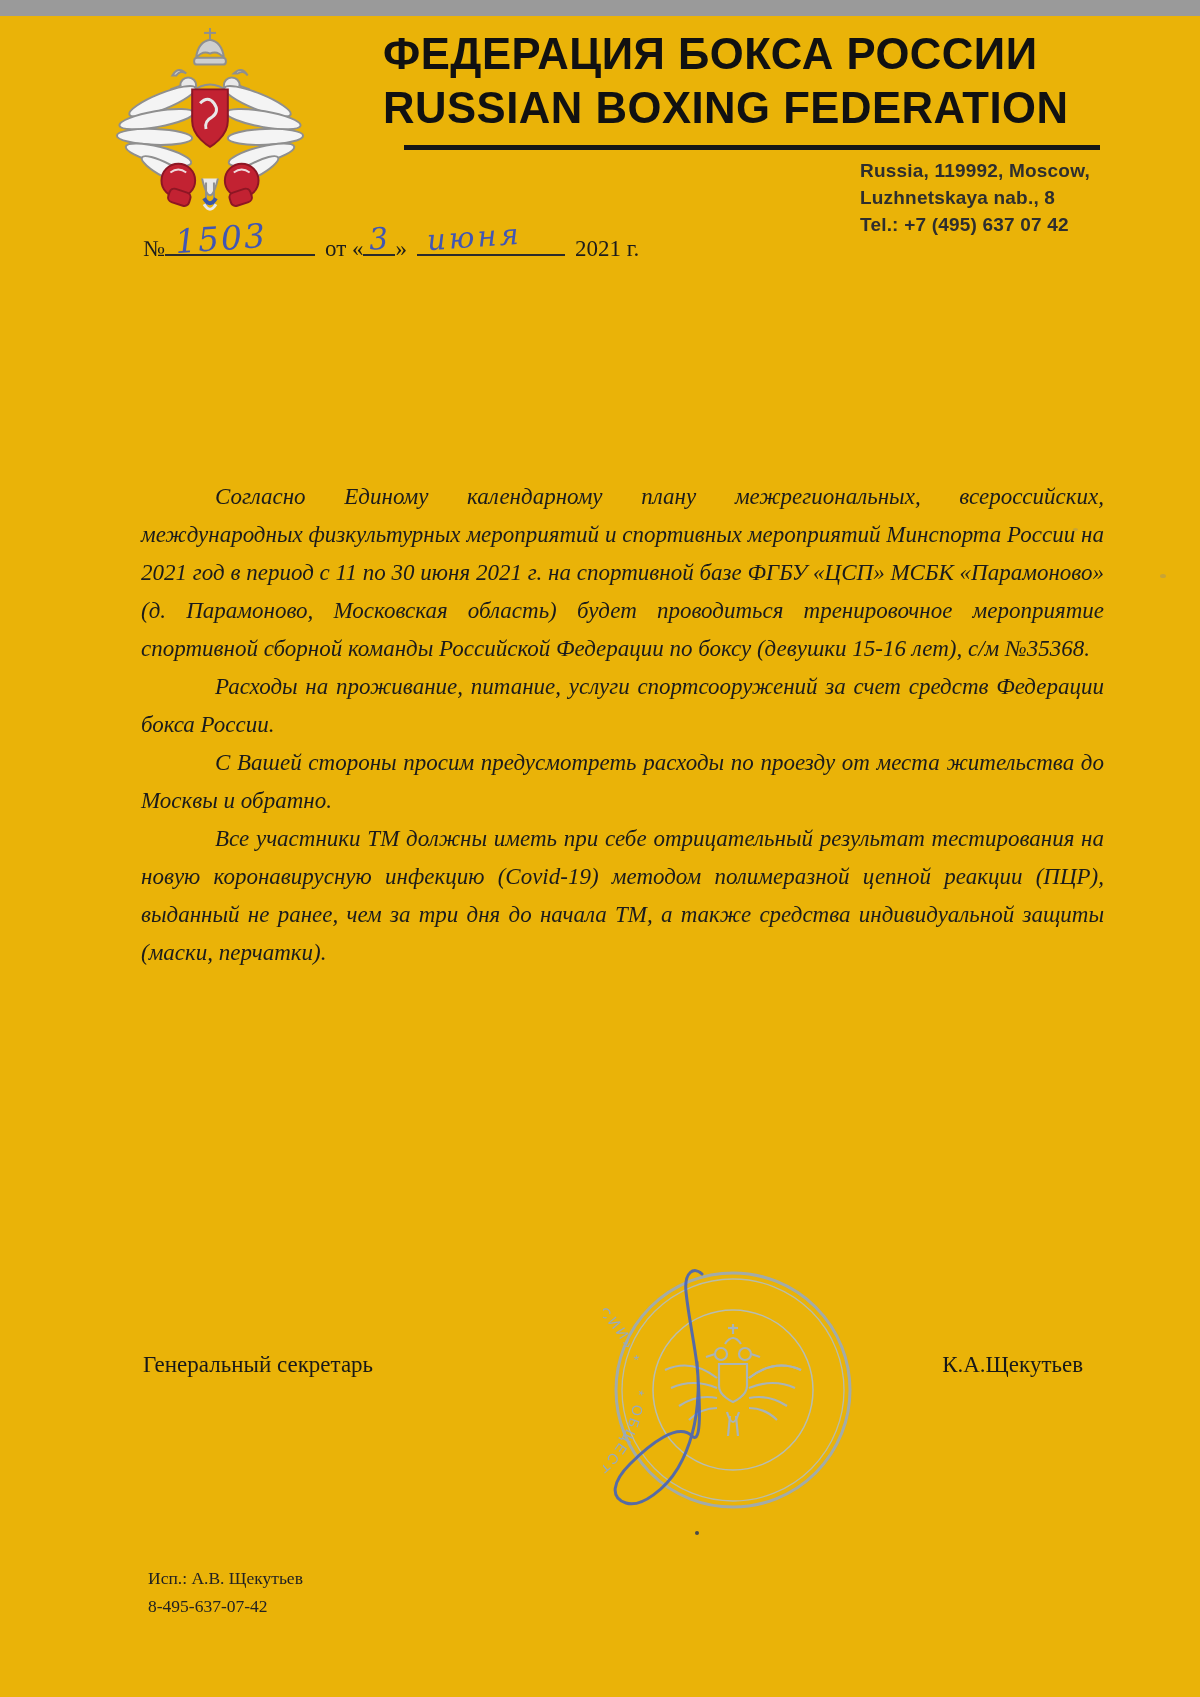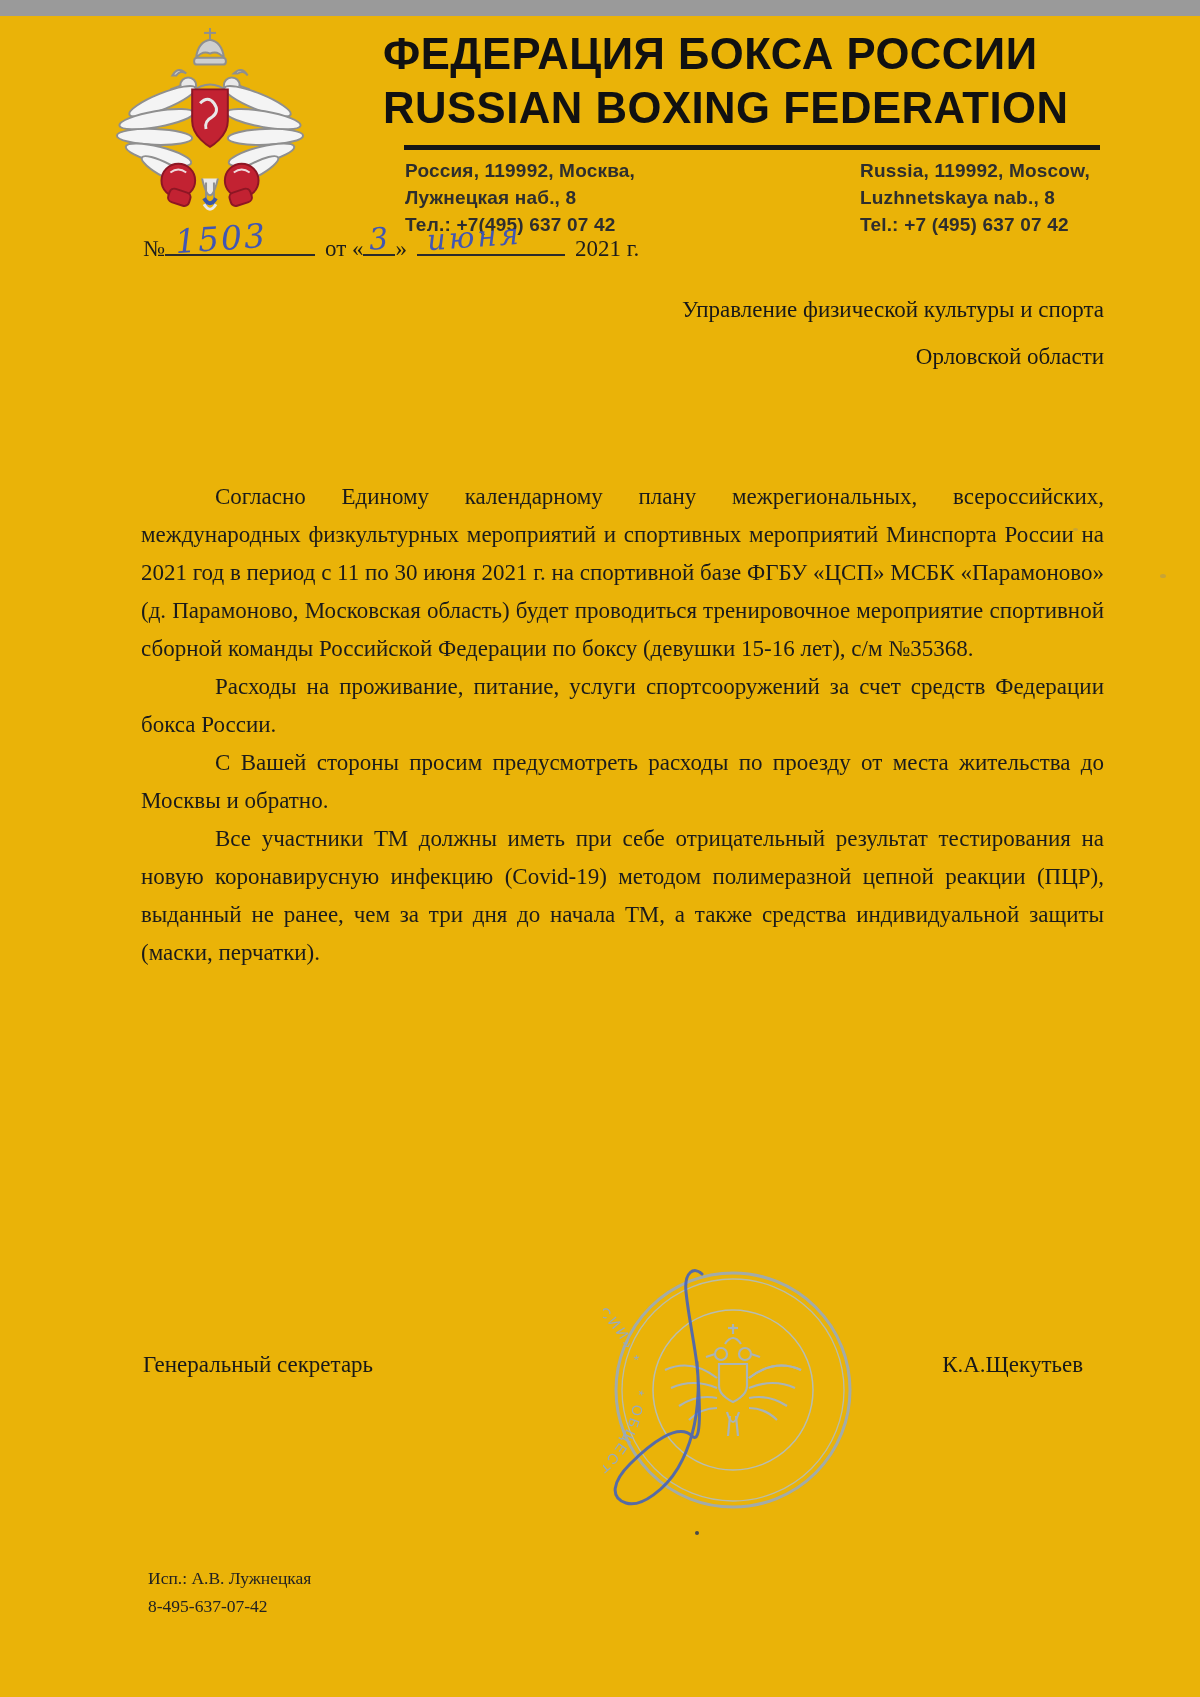--- a/index.html
+++ b/index.html
@@ -35,21 +35,21 @@
   }
   .blank.b-num{width:150px;} .blank.b-day{width:32px;} .blank.b-day .hw{left:6px;font-size:30px;}
   .blank.b-month{width:148px;} .blank.b-month .hw{font-size:29px;letter-spacing:3px;bottom:2px;}
   .sp{display:inline-block;width:10px;}
   
   .recipient{position:absolute;right:96px;top:270px;text-align:right;
     font-size:23px;line-height:47px;color:#181818;}
   
   .body-text{position:absolute;left:141px;top:462px;width:963px;
     font-size:23px;line-height:38px;text-align:justify;color:#1b1b1b;}
-  .body-text p{margin:0;text-indent:74px;}
+  .body-text p{margin:0;text-indent:74px;font-style:italic;}
   
   .sig-title{position:absolute;left:143px;top:1336px;font-size:23px;color:#181818;}
   .sig-name{position:absolute;right:117px;top:1336px;font-size:23px;color:#181818;text-align:center;}
   .stamp{position:absolute;left:603px;top:1244px;width:260px;height:260px;opacity:.92;}
   .signature-svg{position:absolute;left:585px;top:1228px;width:150px;height:290px;}
   
   .footer{position:absolute;left:148px;top:1548px;font-size:17.5px;line-height:28px;color:#222;}
   
   .scan-edge{position:absolute;left:0;top:1684px;width:565px;height:10px;
     background:linear-gradient(to right,#2e2e2e 0%,#4f4f4f 70%,rgba(90,90,90,0) 100%);
@@ -114,39 +114,30 @@
     </g>
 
     <path d="M94 176 q6 10 12 0" fill="none" stroke="#3a55a8" stroke-width="4"></path>
     <path d="M94 182 q6 10 12 0" fill="none" stroke="#e9e9e9" stroke-width="3"></path>
   </svg>
 
   <div class="org-ru">ФЕДЕРАЦИЯ БОКСА РОССИИ</div>
   <div class="org-en">RUSSIAN BOXING FEDERATION</div>
   <div class="head-rule"></div>
 
-  <div class="addr addr-ru">
-    <div>Россия, 119992, Москва,</div>
-    <div>Лужнецкая наб., 8</div>
-    <div>Тел.: +7(495) 637 07 42</div>
-  </div>
   <div class="addr addr-en">
     <div>Russia, 119992, Moscow,</div>
     <div>Luzhnetskaya nab., 8</div>
     <div>Tel.: +7 (495) 637 07 42</div>
   </div>
 
   <div class="ref-line">
     <span class="lbl">№</span><span class="blank b-num"><span class="hw">1503</span></span><span class="sp"></span><span class="lbl">от «</span><span class="blank b-day"><span class="hw">3</span></span><span class="lbl">»</span><span class="sp"></span><span class="blank b-month"><span class="hw">июня</span></span><span class="sp"></span><span class="lbl">2021 г.</span>
   </div>
 
-  <div class="recipient">
-    <div>Управление физической культуры и спорта</div>
-    <div>Орловской области</div>
-  </div>
 
   <div class="body-text">
     <p>Согласно Единому календарному плану межрегиональных, всероссийских, международных физкультурных мероприятий и спортивных мероприятий Минспорта России на 2021 год в период с 11 по 30 июня 2021 г. на спортивной базе ФГБУ «ЦСП» МСБК «Парамоново» (д. Парамоново, Московская область) будет проводиться тренировочное мероприятие спортивной сборной команды Российской Федерации по боксу (девушки 15-16 лет), с/м №35368.</p>
     <p>Расходы на проживание, питание, услуги спортсооружений за счет средств Федерации бокса России.</p>
     <p>С Вашей стороны просим предусмотреть расходы по проезду от места жительства до Москвы и обратно.</p>
     <p>Все участники ТМ должны иметь при себе отрицательный результат тестирования на новую коронавирусную инфекцию (Covid-19) методом полимеразной цепной реакции (ПЦР), выданный не ранее, чем за три дня до начала ТМ, а также средства индивидуальной защиты (маски, перчатки).</p>
   </div>
 
   <svg class="stamp" viewBox="0 0 260 260">
     <defs>
@@ -186,21 +177,21 @@
     <path d="M117 30 C 109 22, 99 28, 101 48 C 105 86, 115 120, 113 150
              C 112 176, 107 200, 93 224 C 81 244, 57 264, 41 259
              C 25 254, 27 238, 45 220 C 65 200, 93 178, 107 192
              C 117 202, 115 160, 112 118" fill="none" stroke="#3c5ec2" stroke-width="3" stroke-linecap="round" opacity=".85"></path>
   </svg>
 
   <div class="sig-title">Генеральный секретарь</div>
   <div class="sig-name">К.А.Щекутьев</div>
 
   <div class="footer">
-    <div>Исп.: А.В. Лужнецкая</div>
+    <div>Исп.: А.В. Щекутьев</div>
     <div>8-495-637-07-42</div>
   </div>
 
   <div class="dot"></div>
   <div class="speck s1"></div>
   <div class="speck s2"></div>
   <div class="scan-edge"></div>
 </div>
 
 </body></html>

